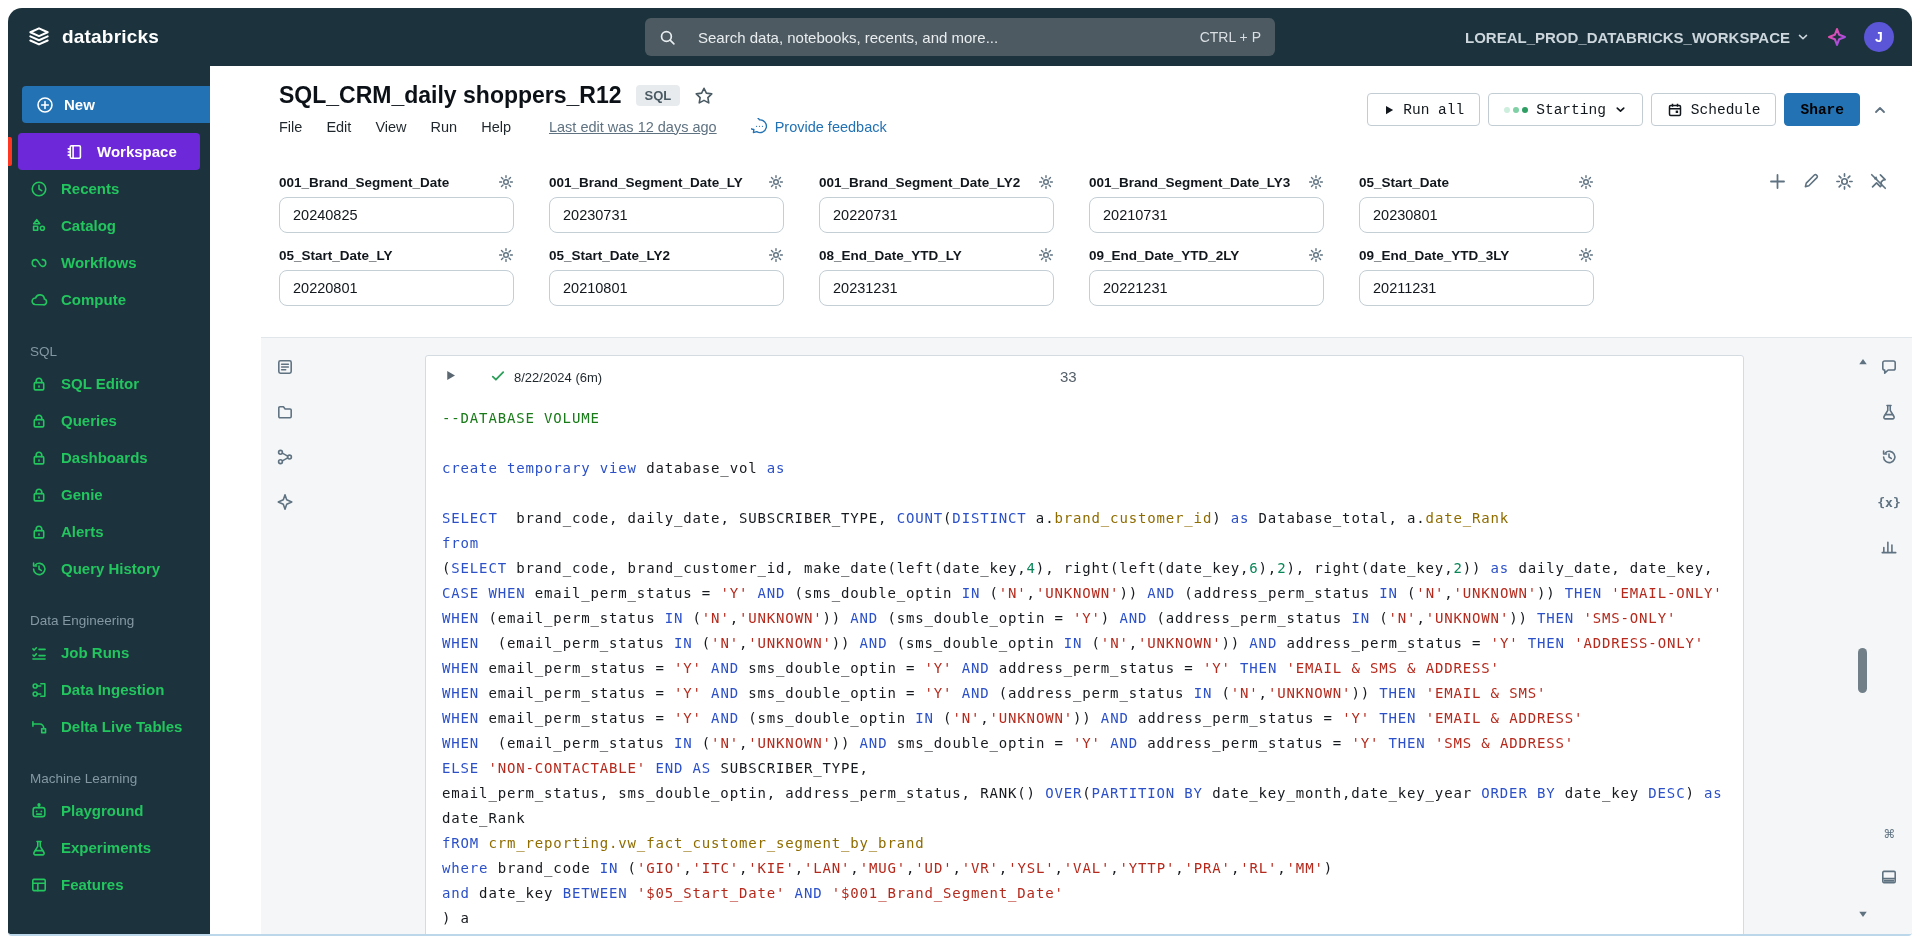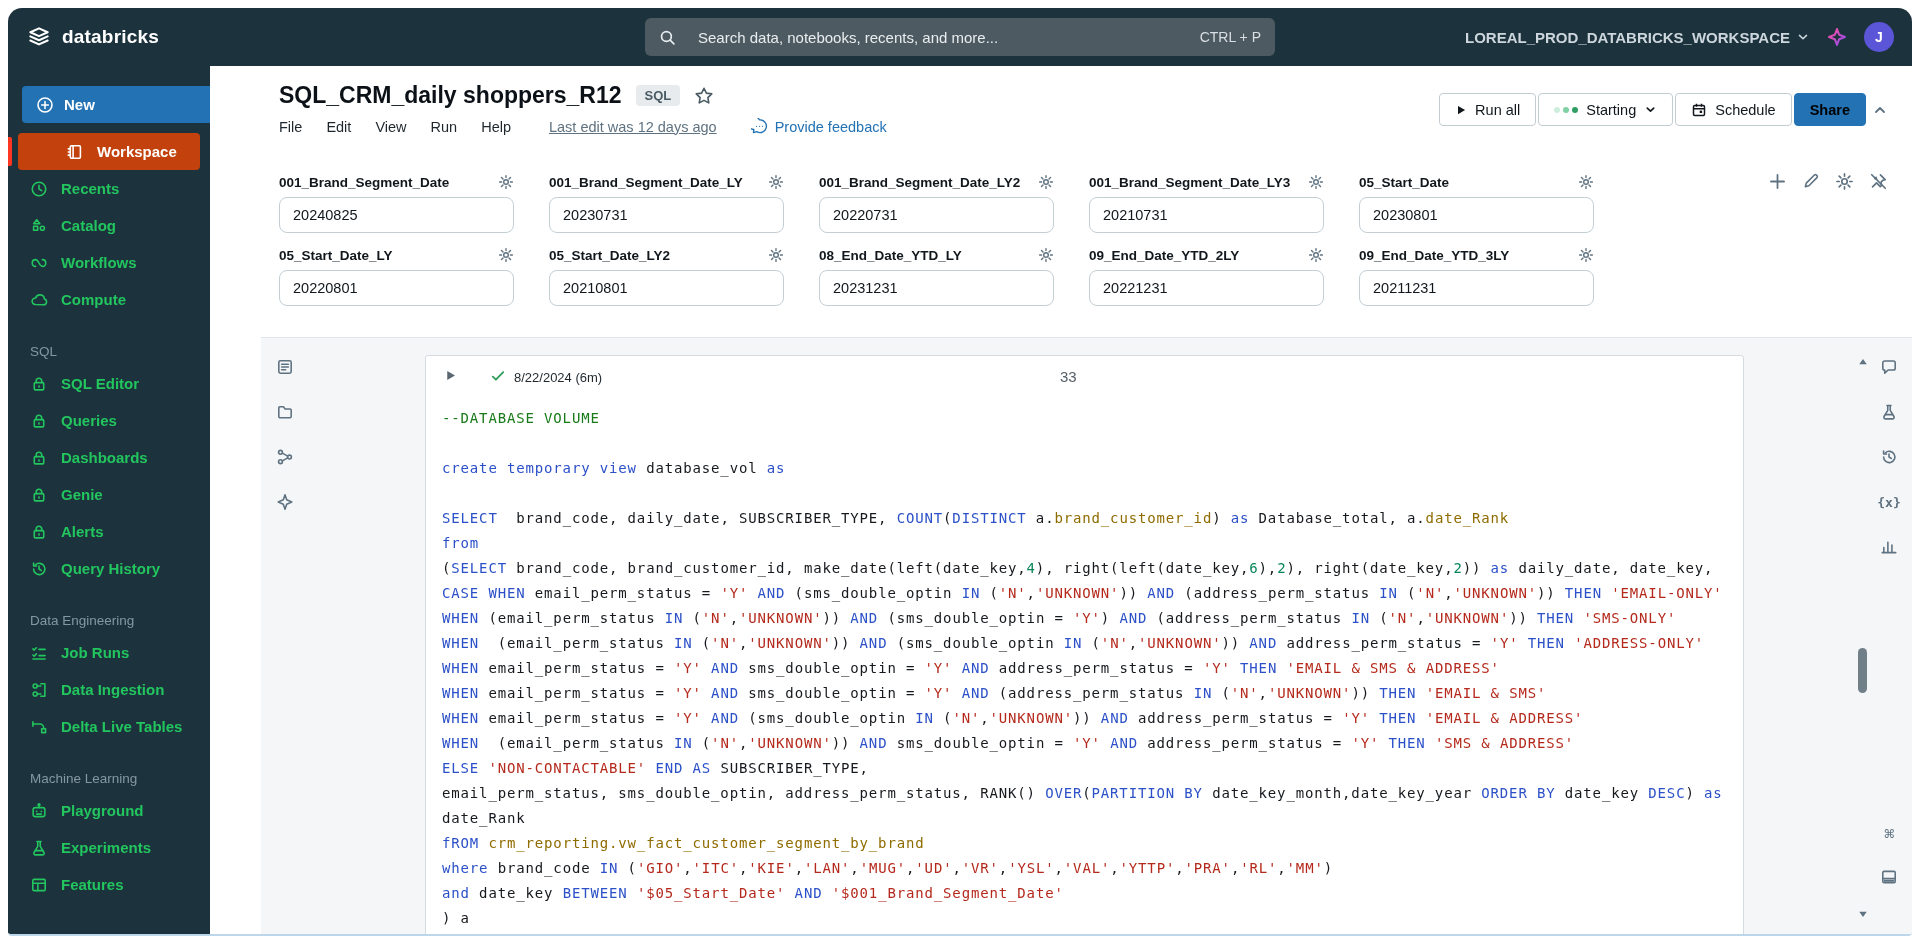--- a/index.html
+++ b/index.html
@@ -18,37 +18,37 @@
   .tb-right { margin-left:auto; display:flex; align-items:center; gap:16px; }
   .ws-select { display:flex; align-items:center; gap:6px; color:#ccd6dc; font-size:15px; font-weight:700; cursor:pointer; }
   .ws-select svg { color:#ccd6dc; }
   .sparkle-btn { display:flex; cursor:pointer; }
   .avatar { width:30px; height:30px; border-radius:50%; background:#5b55d8; color:#fff; font-size:14px; font-weight:700; display:flex; align-items:center; justify-content:center; cursor:pointer; }
 
   
   .sidebar { position:absolute; left:0; top:58px; bottom:0; width:202px; background:var(--navy); padding-top:12px; overflow:hidden; }
   .new-btn { margin:8px 14px 10px; height:37px; background:var(--accent); border:none; border-radius:4px; width:225px; color:#fff; font-size:15px; font-weight:700; display:flex; align-items:center; gap:10px; padding:0 14px; cursor:pointer; font-family:inherit; }
   .side-item { position:relative; height:37px; margin:0 10px; border-radius:4px; display:flex; align-items:center; gap:13px; padding:0 12px; color:#22c55e; font-size:15px; font-weight:600; cursor:pointer; }
-  .side-item.active { background:#c2410c; color:#fff;padding-left:48px; }
+  .side-item.active { background:#6d28d9; color:#fff;padding-left:48px; }
   .side-item .active-bar { position:absolute; left:-10px; top:4px; bottom:4px; width:4px; background:var(--red); border-radius:0 2px 2px 0; }
   .side-item .ic { display:flex; width:18px; justify-content:center; }
   .section-header { margin:26px 0 6px; padding:0 22px; color:#8498a3; font-size:13.5px; font-weight:400; }
 
   
   .main { position:absolute; left:253px; top:58px; right:0; bottom:0; background:#fff; }
   .nb-header { position:relative; height:90px; }
   .title-row { display:flex; align-items:center; padding:16px 0 0 18px; gap:14px; }
   .nb-title { font-size:23px; font-weight:700; color:#0b1117; cursor:text; }
   .lang-badge { background:#e8ebee; color:#4a5a63; font-size:13px; font-weight:600; border-radius:4px; padding:3px 9px; cursor:pointer; }
   .fav-star { display:flex; color:#4a5a63; cursor:pointer; }
   .menu-row { display:flex; align-items:center; gap:24px; padding:9px 0 0 18px; font-size:14.5px; color:#1f272d; }
   .menu-item { cursor:pointer; }
   .last-edit { color:#5f7281; text-decoration:underline; margin-left:14px; cursor:pointer; }
   .feedback { display:flex; align-items:center; gap:7px; color:var(--accent); margin-left:10px; cursor:pointer; }
-  .actions { position:absolute; right:20px; top:27px; display:flex; align-items:center; gap:2px; }
+  .actions { position:absolute; right:20px; top:27px; display:flex; align-items:center; gap:8px;font-family:Liberation Mono, monospace; }
   .btn { height:33px; background:#fff; border:1px solid #c2ccd3; border-radius:4px; display:flex; align-items:center; gap:8px; padding:0 15px; font-size:14.5px; color:#11171c; cursor:pointer; font-family:inherit; font-weight:400; }
   .btn-share { background:var(--accent); border-color:var(--accent); color:#000000; font-weight:600; }
   .dots { display:flex; gap:3px; align-items:center; }
   .dots i { width:6px; height:6px; border-radius:50%; }
   .dots i:nth-child(1){ background:#cdeedd; } .dots i:nth-child(2){ background:#7fd0a5; } .dots i:nth-child(3){ background:#2f9e63; }
   .collapse-btn { display:flex; color:#5f7281; cursor:pointer; padding:4px; }
 
   
   .widget-panel { position:relative; height:182px; padding:18px 0 0 18px; border-bottom:1px solid #e1e6ea; background:#fff; }
   .w-row { display:grid; grid-template-columns:repeat(5,235px); column-gap:35px; margin-bottom:14px; }

